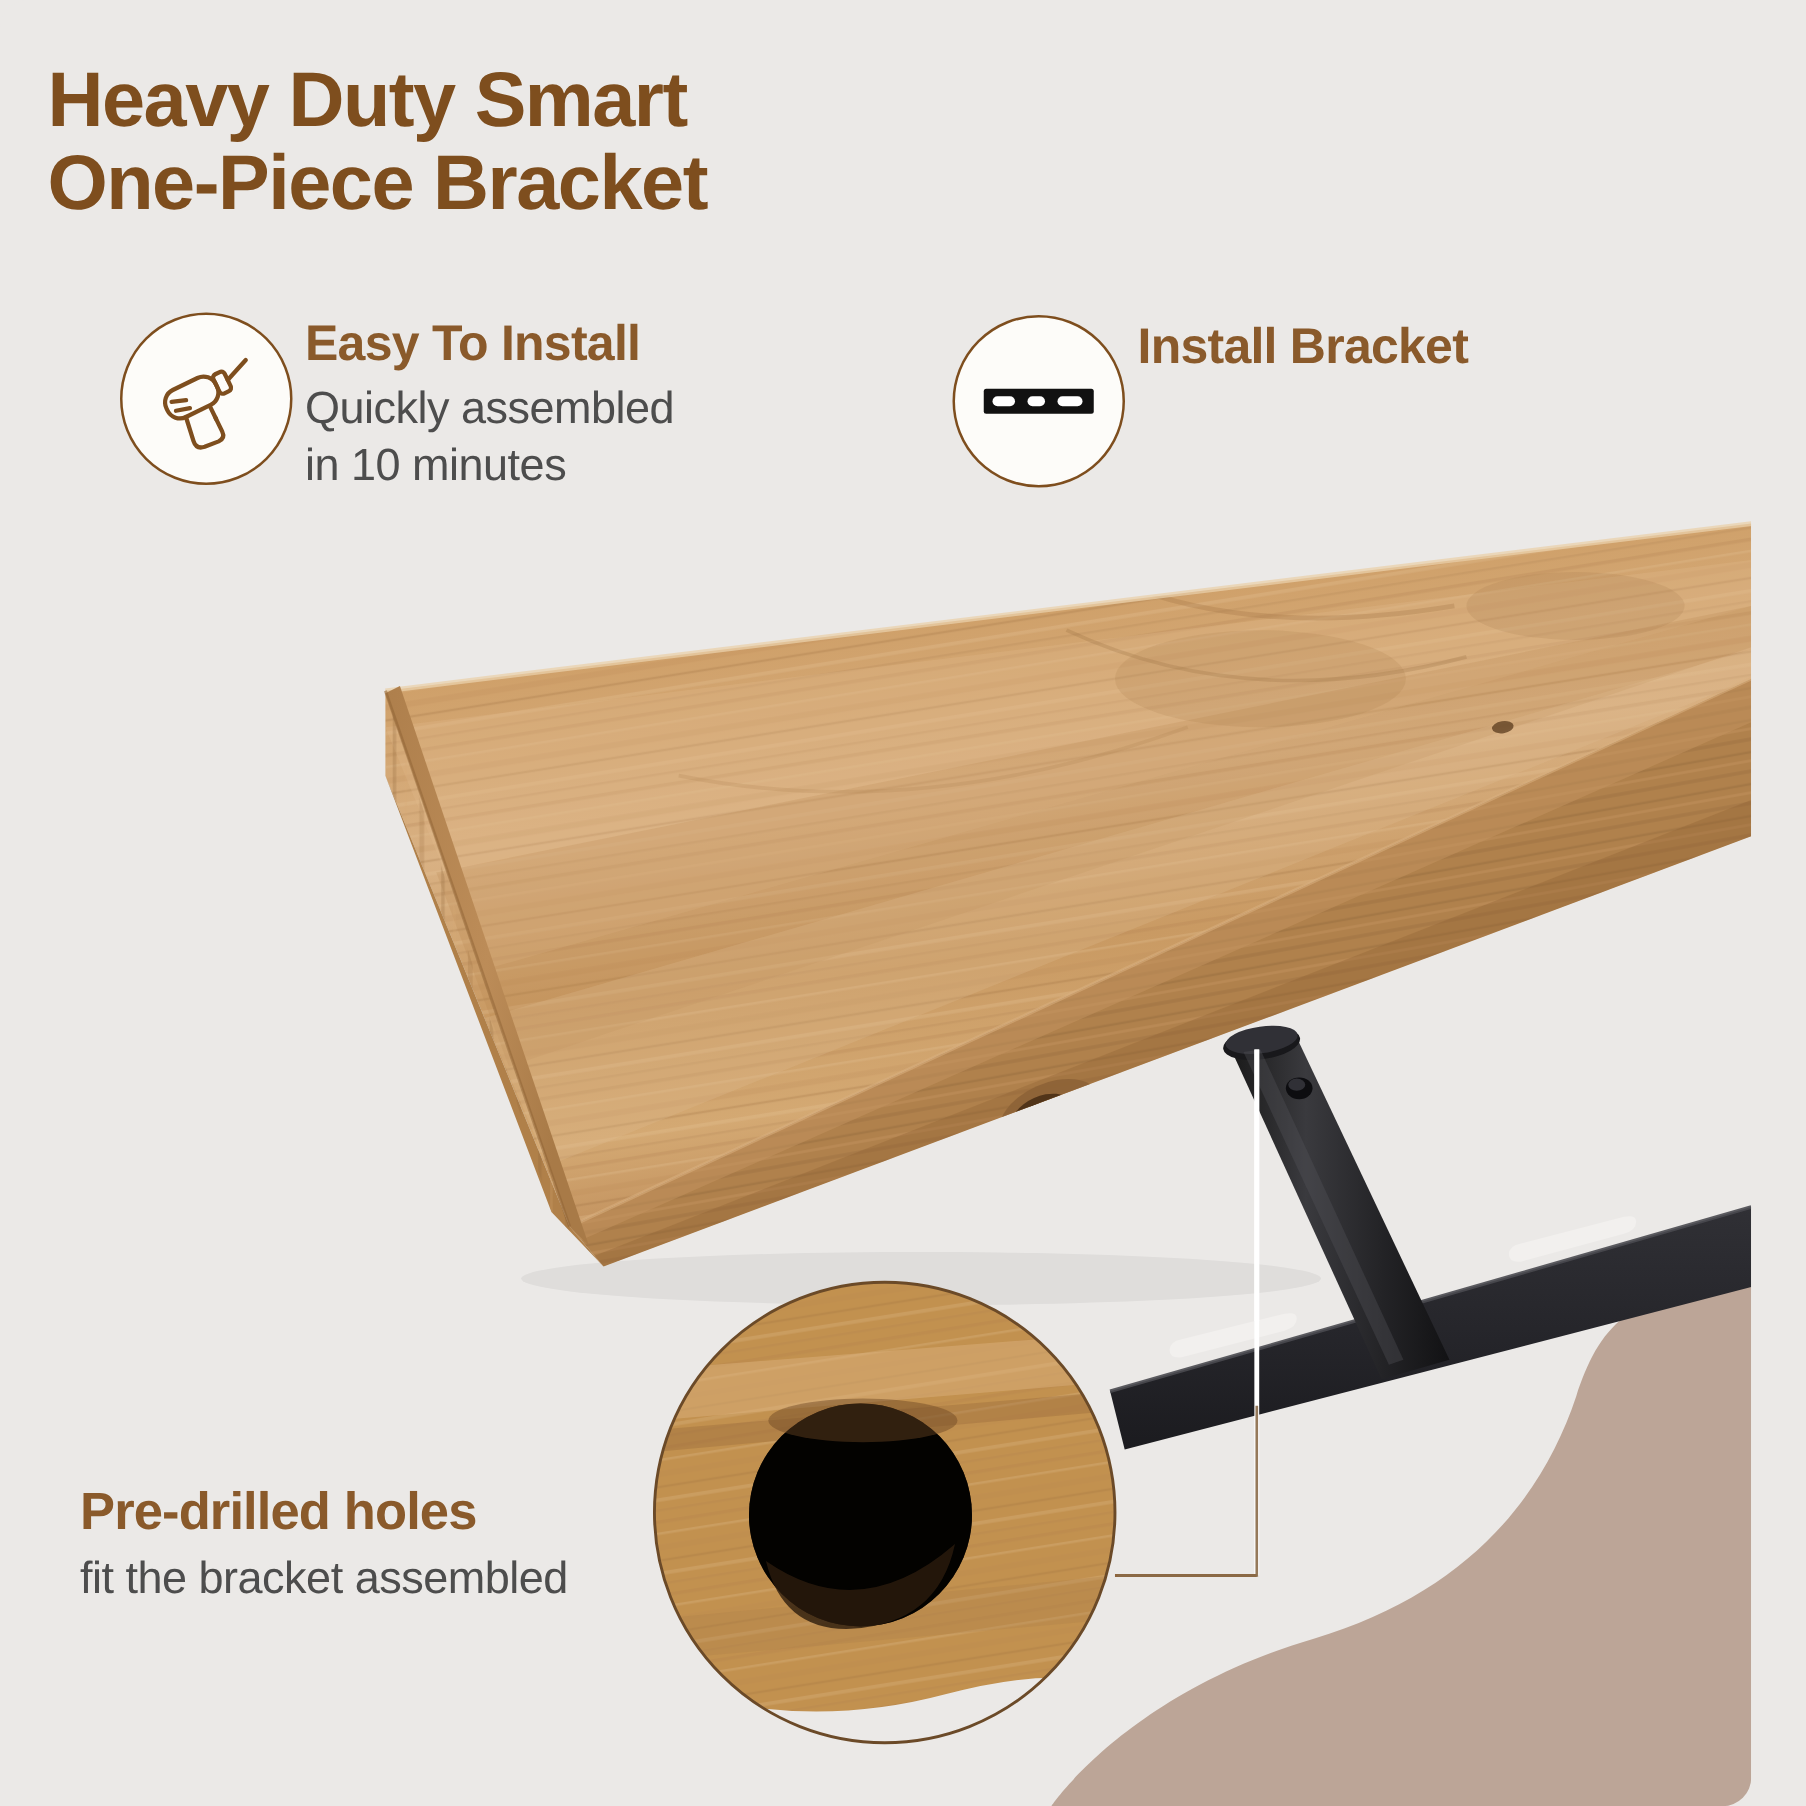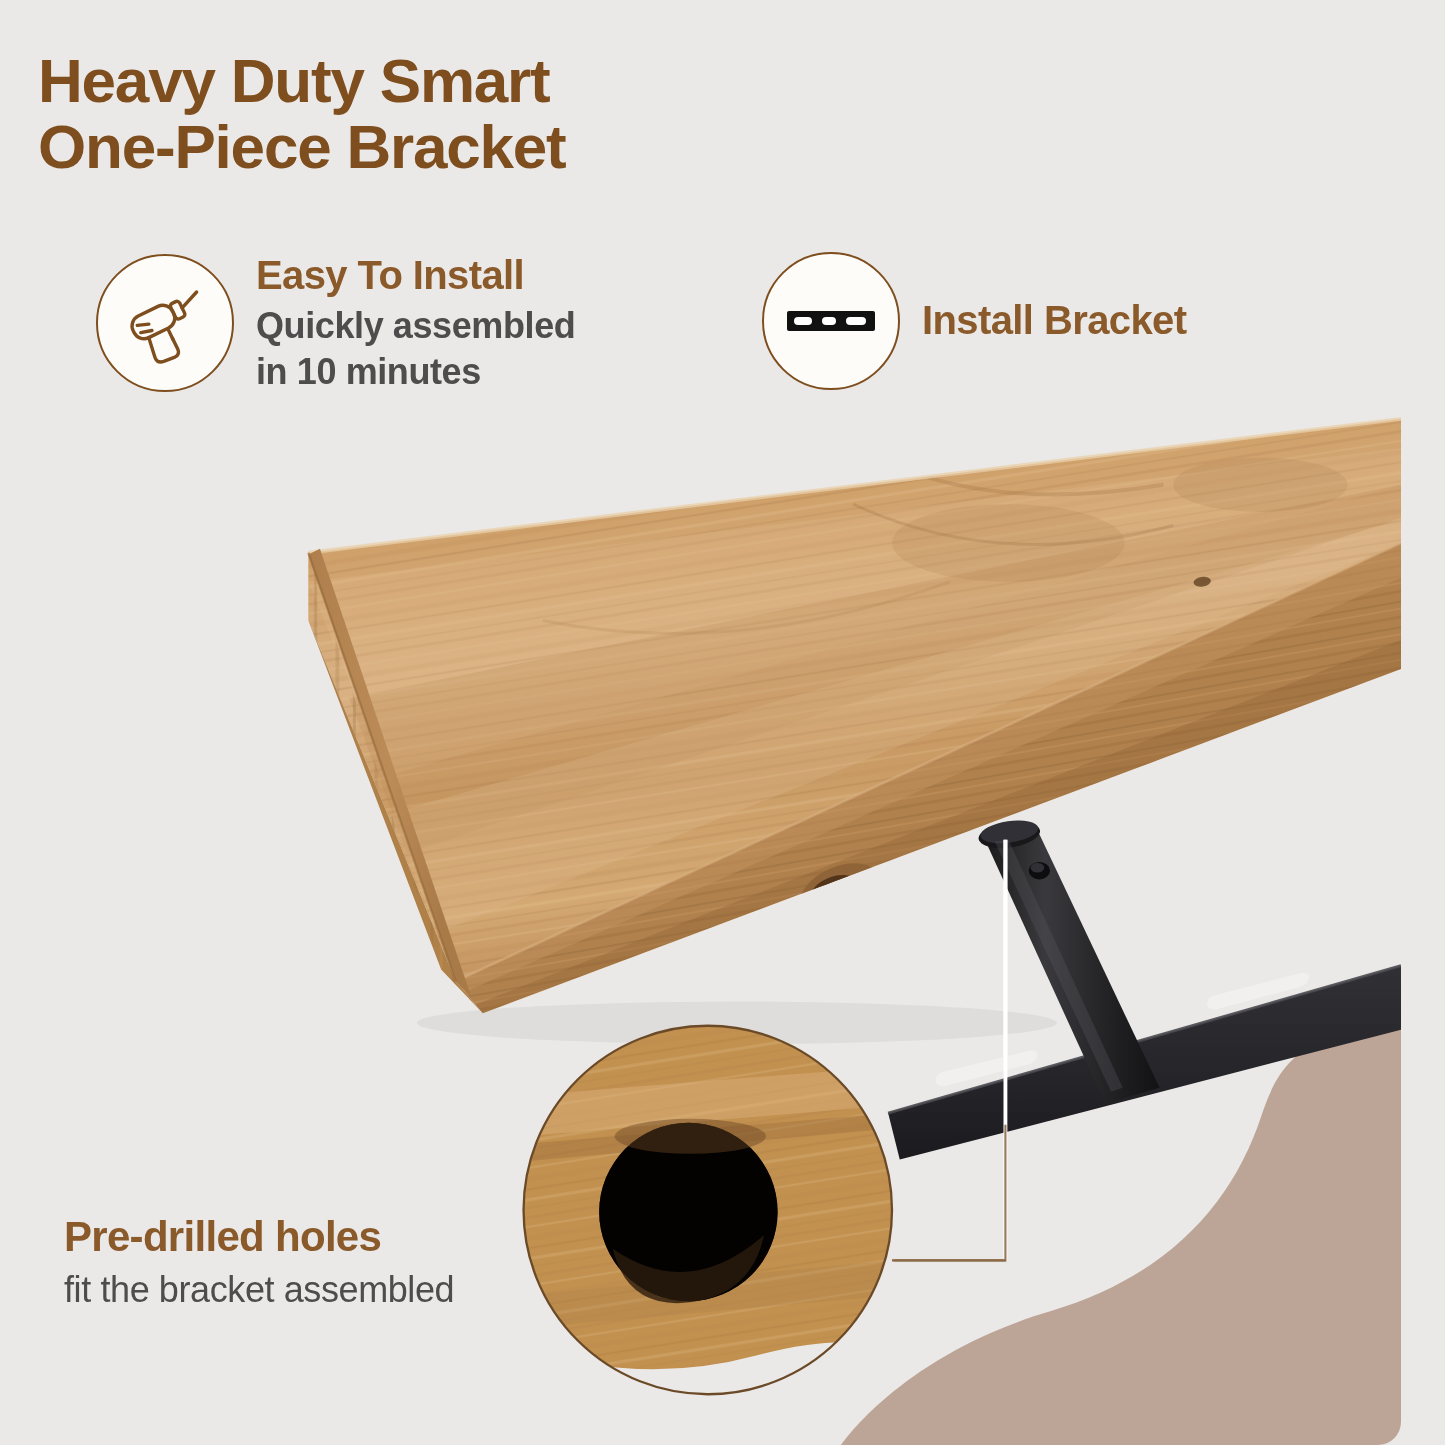--- a/index.html
+++ b/index.html
@@ -15,41 +15,41 @@
   .swoosh{position:absolute;right:0;bottom:0;width:560px;height:420px;z-index:1;}
 
   
   .headline{
     position:absolute;left:38px;top:48px;z-index:30;
     color:#7E4E1E;font-weight:bold;font-size:62px;line-height:1.06;
     letter-spacing:-1.2px;white-space:pre-line;
   }
 
   
-  .feature{position:absolute;z-index:30;display:flex;align-items:center;gap:22px;}
+  .feature{position:absolute;z-index:30;display:flex;align-items:flex-start;gap:10px;}
   #feature-install{left:96px;top:250px;}
   #feature-bracket{left:762px;top:252px;}
 
   .icon-circle{
     width:134px;height:134px;flex:0 0 134px;border-radius:50%;
     background:#FDFCF9;border:2.5px solid #7E4E1E;
     display:flex;align-items:center;justify-content:center;
   }
   .feat-text{padding-top:4px;}
   .feat-title{
     color:#8A5A2B;font-weight:bold;font-size:40px;line-height:1.05;
     letter-spacing:-0.6px;margin-bottom:7px;
   }
   .feat-desc{
     color:#4D4D4D;font-size:36px;line-height:1.28;
-    letter-spacing:-0.4px;white-space:pre-line;font-weight:bold;
-  }
-
-  
-  .caption{position:absolute;left:64px;top:1186px;z-index:30;margin-top:28px;}
+    letter-spacing:-0.4px;white-space:pre-line;
+  }
+
+  
+  .caption{position:absolute;left:64px;top:1186px;z-index:30;}
   .cap-title{
     color:#8A5A2B;font-weight:bold;font-size:42px;letter-spacing:-0.7px;
     line-height:1.1;margin-bottom:9px;
   }
   .cap-sub{color:#4D4D4D;font-size:36px;letter-spacing:-0.4px;line-height:1.15;}
 
   
   .photo{position:absolute;inset:0;z-index:10;}
 </style>
 </head>

